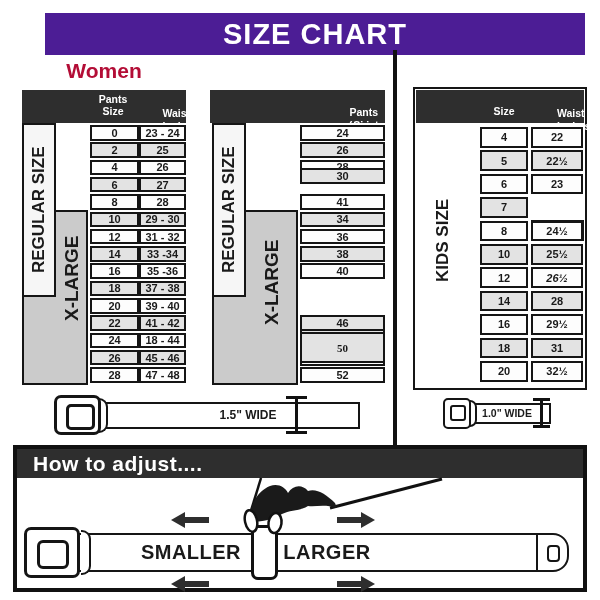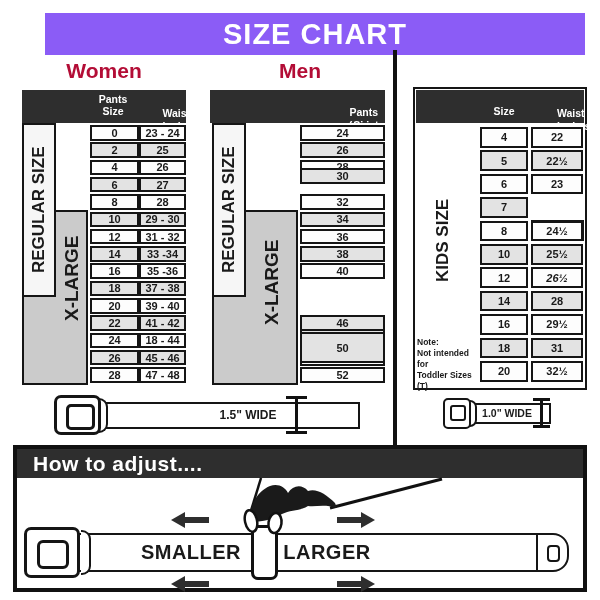--- a/index.html
+++ b/index.html
@@ -2,21 +2,21 @@
 <html><head>
 <meta charset="utf-8">
 <style>
   html,body{margin:0;padding:0;background:#ffffff;}
   #stage{
     position:relative;width:600px;height:600px;background:#ffffff;overflow:hidden;
     font-family:"Liberation Sans","DejaVu Sans",sans-serif;color:#1a1a1a;
   }
   .abs{position:absolute;box-sizing:border-box;}
   
-  .titlebar{left:45px;top:13px;width:540px;height:42px;background:#8b5cf6;
+  .titlebar{left:45px;top:13px;width:540px;height:42px;background:#4c1d95;
     display:flex;align-items:center;justify-content:center;}
   .titlebar span{color:#fff;font-size:29px;font-weight:bold;letter-spacing:1px;}
   .col-heading{top:57px;height:28px;display:flex;align-items:center;justify-content:center;
     color:#b30d36;font-size:21px;font-weight:bold;}
   
   .thead{background:#2e2e2e;height:33px;}
   .thead span{position:absolute;color:#fff;font-size:10.5px;font-weight:bold;
     text-align:center;line-height:1.2;}
   
   .cell{position:absolute;box-sizing:border-box;border:2px solid #151515;background:#fdfdfd;
@@ -52,21 +52,20 @@
 </head>
 <body>
 
 <div id="stage">
 
   <div class="abs titlebar">
     <span>SIZE CHART</span>
   </div>
 
   <div class="abs col-heading" style="left:22px;width:164px;">Women</div>
-  <div class="abs col-heading" style="left:210px;width:180px;">Men</div>
 
   <div class="abs divider"></div>
 
   <div class="abs thead" style="left:22px;top:90px;width:164px;">
     <span style="left:66px;width:50px;bottom:5px;">Pants Size</span>
     <span style="left:117px;width:47px;bottom:3px;"><span>Waist</span><br><span>inches</span></span>
   </div>
   <div class="abs graybox" style="left:22px;top:210px;width:66px;height:175px;"></div>
   <div class="abs whitebox" style="left:22px;top:123px;width:34px;height:174px;">
     <div class="vtext" style="font-size:17px;">REGULAR SIZE</div>
@@ -86,25 +85,20 @@
     <div class="vtext" style="font-size:19px;">X-LARGE</div>
   </div>
 
   <div class="abs kids-panel" style="left:413px;top:87px;width:174px;height:303px;"></div>
   <div class="abs thead" style="left:416px;top:90px;width:168px;">
     <span style="left:64px;width:48px;bottom:5px;">Size</span>
     <span style="left:115px;width:52px;bottom:3px;"><span>Waist</span><br><span>inches</span></span>
   </div>
   <div class="abs" style="left:424px;top:155px;width:38px;height:170px;">
     <div class="vtext" style="font-size:17px;">KIDS SIZE</div>
-  </div>
-  <div class="abs kids-note" style="left:417px;top:337px;width:64px;">
-    <div>Note:</div>
-    <div>Not intended for</div>
-    <div>Toddler Sizes (T)</div>
   </div>
 
   <div class="abs strap" style="left:97px;top:402px;width:263px;height:27px;"></div>
   <div class="abs jaw" style="left:99px;top:398px;width:9px;height:35px;"></div>
   <div class="abs buckle" style="left:54px;top:395px;width:47px;height:40px;">
     <div class="hole" style="left:9px;top:6px;width:23px;height:20px;"></div>
   </div>
   <div class="abs width-label" style="left:212px;top:408px;width:72px;">1.5" WIDE</div>
   <div class="abs ibeam-line" style="left:295px;top:397px;width:3px;height:37px;"></div>
   <div class="abs ibeam-cap" style="left:286px;top:396px;width:21px;height:3px;"></div>
@@ -186,30 +180,30 @@
     <div class="cell" style="left: 90px; top: 332.6px; width: 49px; height: 15.5px;">24</div>
     <div class="cell" style="left: 139px; top: 332.6px; width: 47px; height: 15.5px;">18 - 44</div>
     <div class="cell alt" style="left: 90px; top: 349.9px; width: 49px; height: 15.5px;">26</div>
     <div class="cell alt" style="left: 139px; top: 349.9px; width: 47px; height: 15.5px; text-align: right;">45 - 46</div>
     <div class="cell" style="left: 90px; top: 367.2px; width: 49px; height: 15.5px;">28</div>
     <div class="cell" style="left: 139px; top: 367.2px; width: 47px; height: 15.5px;">47 - 48</div>
     <div class="cell" style="left: 300px; top: 125px; width: 85px; height: 15.5px;">24</div>
     <div class="cell alt" style="left: 300px; top: 142.3px; width: 85px; height: 15.5px;">26</div>
     <div class="cell" style="left: 300px; top: 159.6px; width: 85px; height: 15.5px;">28</div>
     <div class="cell alt" style="left: 300px; top: 168px; width: 85px; height: 15.5px;">30</div>
-    <div class="cell" style="left: 300px; top: 194.2px; width: 85px; height: 15.5px;">32</div>
+    <div class="cell" style="left: 300px; top: 194.2px; width: 85px; height: 15.5px;">41</div>
     <div class="cell alt" style="left: 300px; top: 211.5px; width: 85px; height: 15.5px;">34</div>
     <div class="cell" style="left: 300px; top: 228.8px; width: 85px; height: 15.5px;">36</div>
     <div class="cell alt" style="left: 300px; top: 246.1px; width: 85px; height: 15.5px;">38</div>
     <div class="cell" style="left: 300px; top: 263.4px; width: 85px; height: 15.5px;">40</div>
     <div class="cell alt" style="left: 300px; top: 280.7px; width: 85px; height: 15.5px; margin-top: 48px;">42</div>
     <div class="cell" style="left: 300px; top: 314px; width: 85px; height: 15.5px; margin-top: 36px;">44</div>
     <div class="cell alt" style="left: 300px; top: 315.3px; width: 85px; height: 15.5px;">46</div>
     <div class="cell" style="left: 300px; top: 332.6px; width: 85px; height: 15.5px;">48</div>
-    <div class="cell alt" style="left: 300px; top: 332px; width: 85px; height: 31px;">50</div>
+    <div class="cell alt" style="left: 300px; top: 332px; width: 85px; height: 31px; font-family: Liberation Serif, serif;">50</div>
     <div class="cell" style="left: 300px; top: 367.2px; width: 85px; height: 15.5px;">52</div>
     <div class="cell" style="left: 480px; top: 127px; width: 48px; height: 20.5px;">4</div>
     <div class="cell" style="left: 531px; top: 127px; width: 52px; height: 20.5px;">22</div>
     <div class="cell alt" style="left: 480px; top: 150.4px; width: 48px; height: 20.5px;">5</div>
     <div class="cell alt" style="left: 531px; top: 150.4px; width: 52px; height: 20.5px;">22½</div>
     <div class="cell" style="left: 480px; top: 173.8px; width: 48px; height: 20.5px;">6</div>
     <div class="cell" style="left: 531px; top: 173.8px; width: 52px; height: 20.5px;">23</div>
     <div class="cell alt" style="left: 480px; top: 197.2px; width: 48px; height: 20.5px;">7</div>
     <div class="cell alt" style="left: 531px; top: 180px; width: 53px; height: 20.5px; margin-top: 40px;">23½</div>
     <div class="cell" style="left: 480px; top: 220.6px; width: 48px; height: 20.5px;">8</div>

